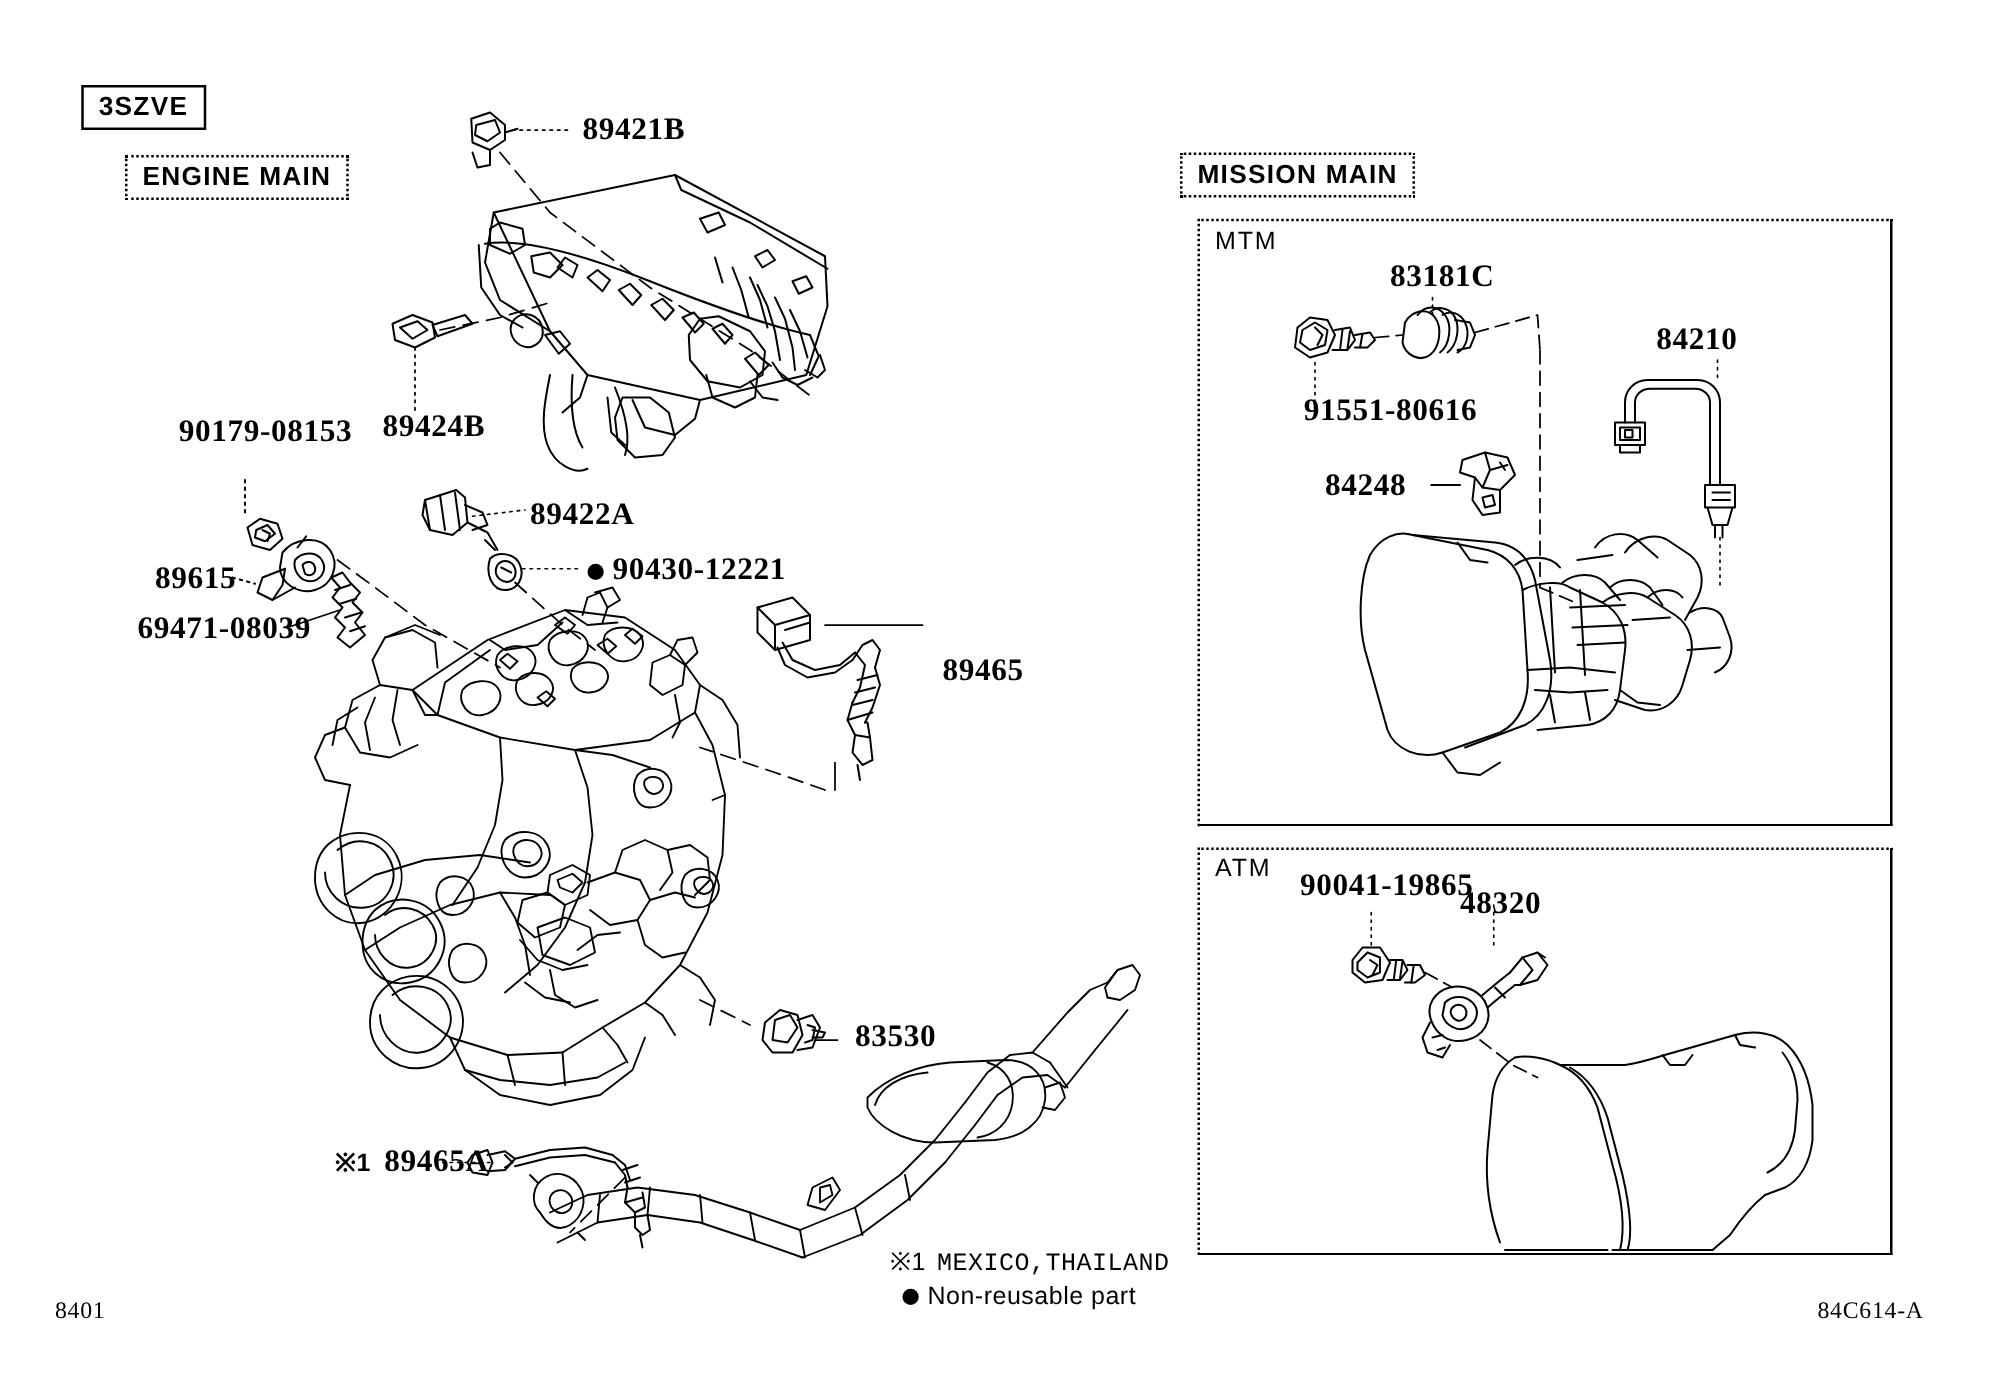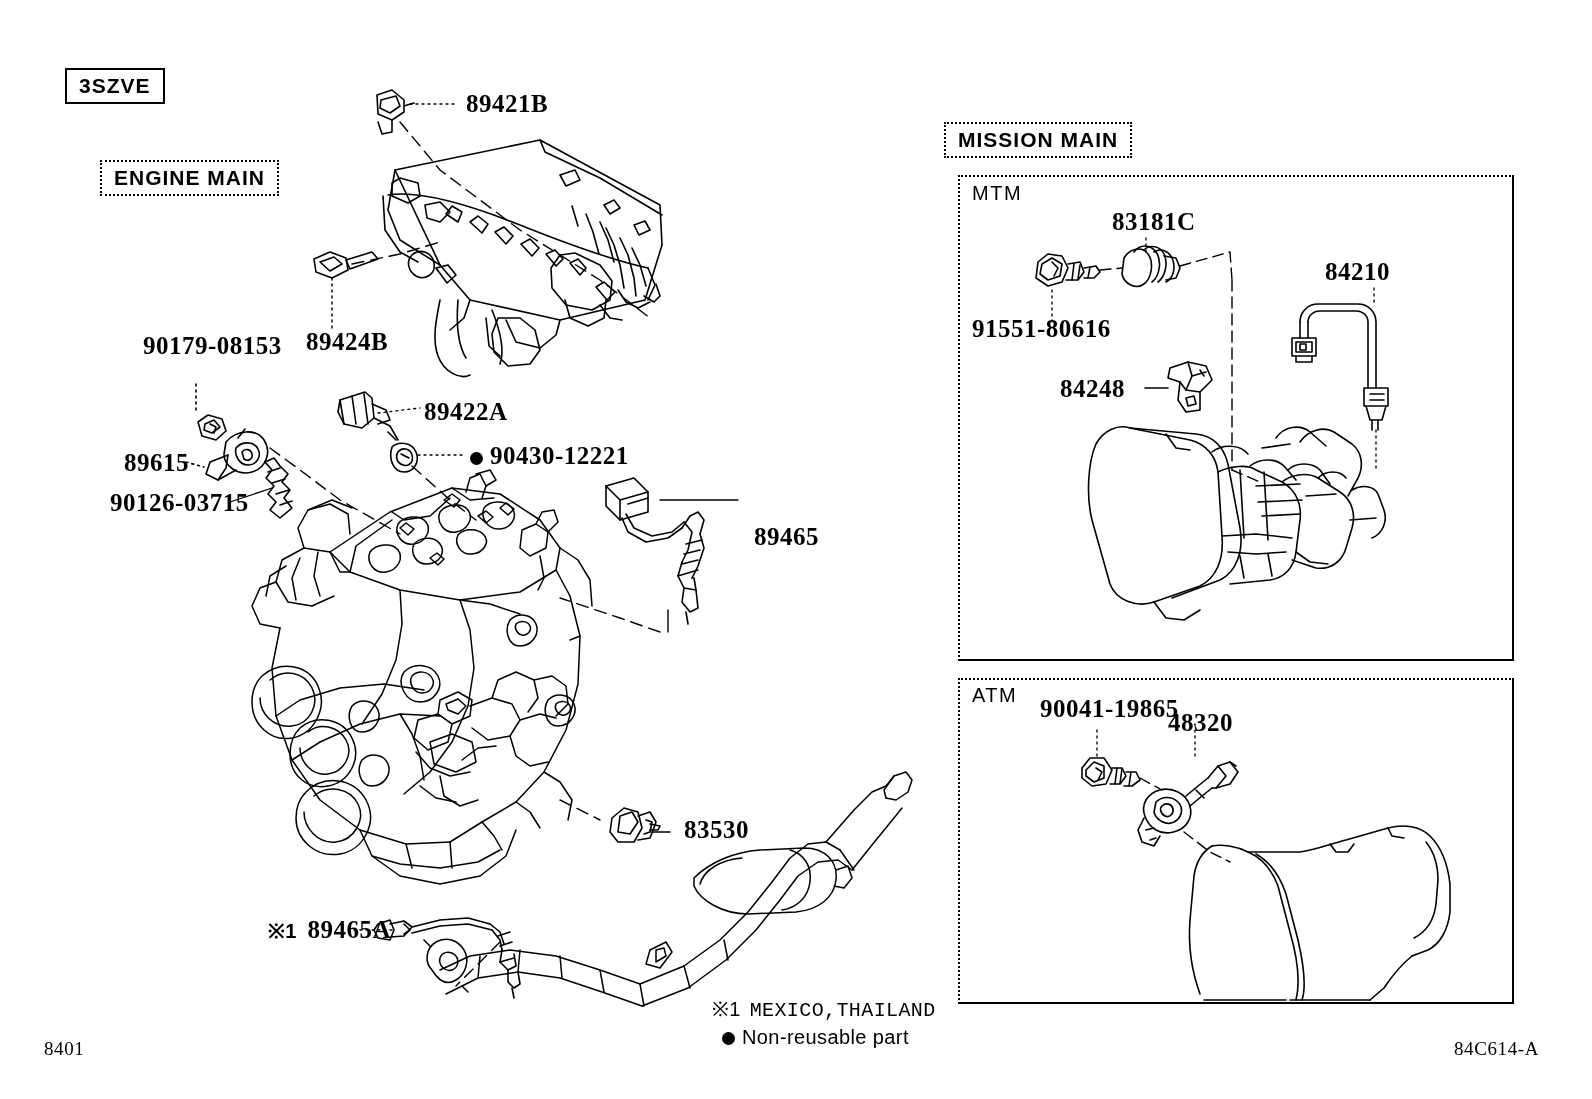--- a/index.html
+++ b/index.html
@@ -427,58 +427,58 @@
         <path d="M1426,842 C1434,852 1438,866 1438,880 L1436,904 C1434,920 1426,932 1414,938"></path>
         <path d="M1330,844 L1336,852 L1348,852 L1354,844"></path>
         <path d="M1388,828 L1392,836 L1404,838"></path>
       </g>
 
     </g>
   </svg>
 
   <div class="boxlbl" style="left:65px;top:68px;">3SZVE</div>
 
-  <div class="boxlbl dotted" style="left:100px;top:124px;margin-top:36px;">ENGINE MAIN</div>
+  <div class="boxlbl dotted" style="left:100px;top:124px;">ENGINE MAIN</div>
 
   <div class="boxlbl dotted" style="left:944px;top:122px;">MISSION MAIN</div>
 
   <div style="position:absolute;left:958px;top:175px;width:552px;height:482px;border:2px dotted #000;border-right:2px solid #000;border-bottom:2px solid #000;"></div>
   <div style="position:absolute;left:958px;top:678px;width:552px;height:322px;border:2px dotted #000;border-right:2px solid #000;border-bottom:2px solid #000;"></div>
 
   <div class="panel-tag" style="left:972px;top:182px;">MTM</div>
   <div class="panel-tag" style="left:972px;top:684px;">ATM</div>
 
   <div class="lbl pn" style="left:466px;top:90px;">89421B</div>
 
   <div class="lbl pn" style="left:306px;top:328px;">89424B</div>
 
   <div class="lbl pn" style="left:143px;top:332px;">90179-08153</div>
 
   <div class="lbl pn" style="left:124px;top:449px;">89615</div>
 
-  <div class="lbl pn" style="left:110px;top:489px;">90126-03715</div>
+  <div class="lbl pn" style="left:110px;top:489px;">69471-08039</div>
 
   <div class="lbl pn" style="left:424px;top:398px;">89422A</div>
 
   <div class="lbl" style="left:470px;top:442px;text-align:center;">
     <span class="dot"></span><span class="pn">90430-12221</span>
   </div>
 
   <div class="lbl pn" style="left:754px;top:523px;">89465</div>
 
   <div class="lbl pn" style="left:684px;top:816px;">83530</div>
 
   <div class="lbl" style="left:220px;top:916px;margin-left:48px;">
     <span style="font-family:'Liberation Sans',sans-serif;font-size:20px;">※1</span>
     <span class="pn" style="margin-left:6px;">89465A</span>
   </div>
 
   <div class="lbl pn" style="left:1112px;top:208px;">83181C</div>
 
-  <div class="lbl pn" style="left:972px;top:315px;">91551-80616</div>
+  <div class="lbl pn" style="left:1043px;top:315px;">91551-80616</div>
 
   <div class="lbl pn" style="left:1325px;top:258px;">84210</div>
 
   <div class="lbl pn" style="left:1060px;top:375px;">84248</div>
 
   <div class="lbl pn" style="left:1040px;top:695px;">90041-19865</div>
 
   <div class="lbl pn" style="left:1168px;top:709px;">48320</div>
 
   <div class="legend" style="left:712px;top:995px;">

